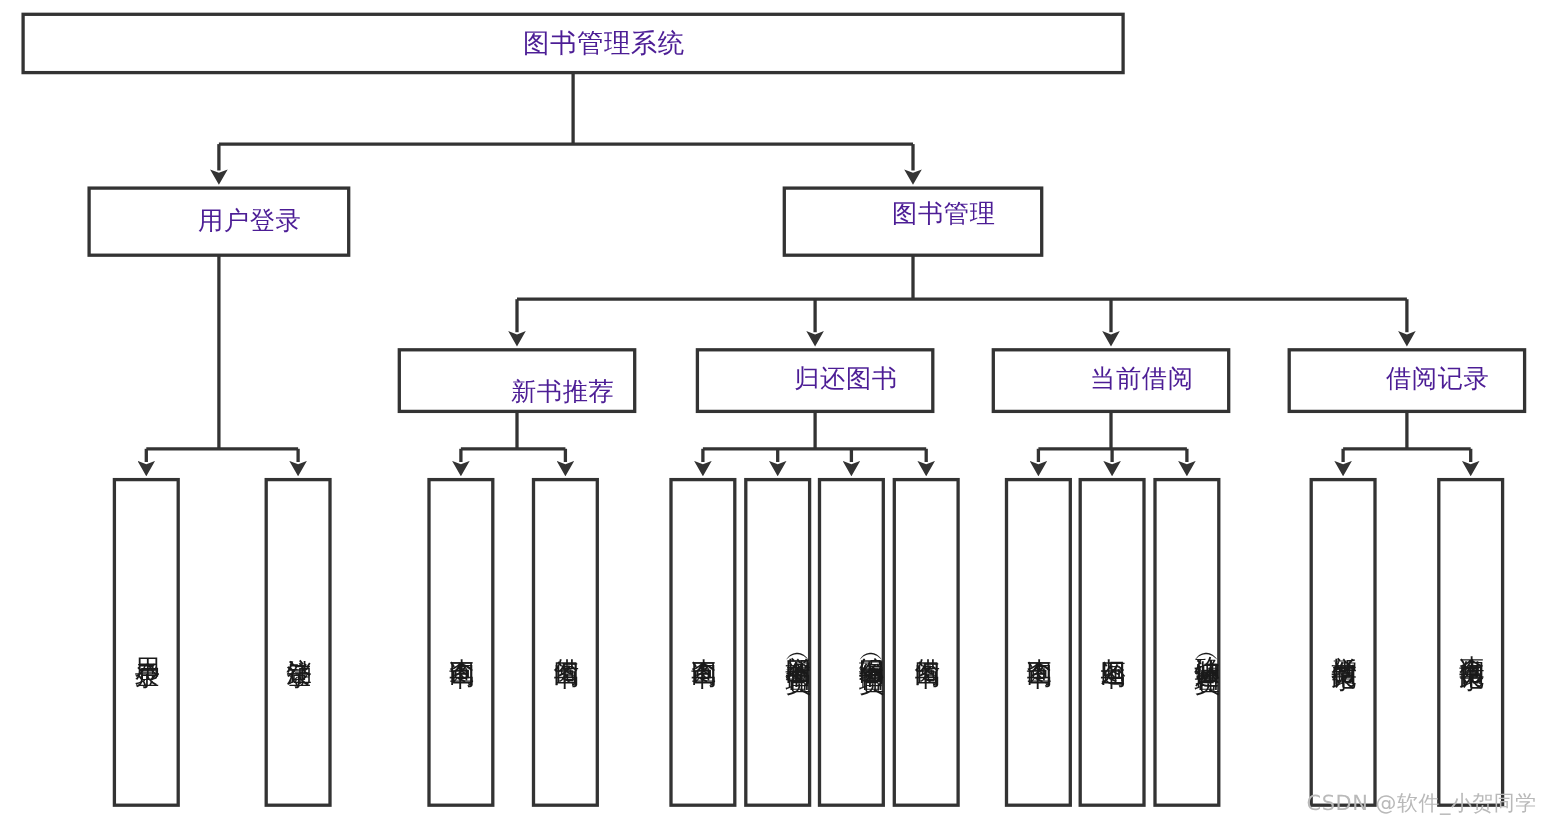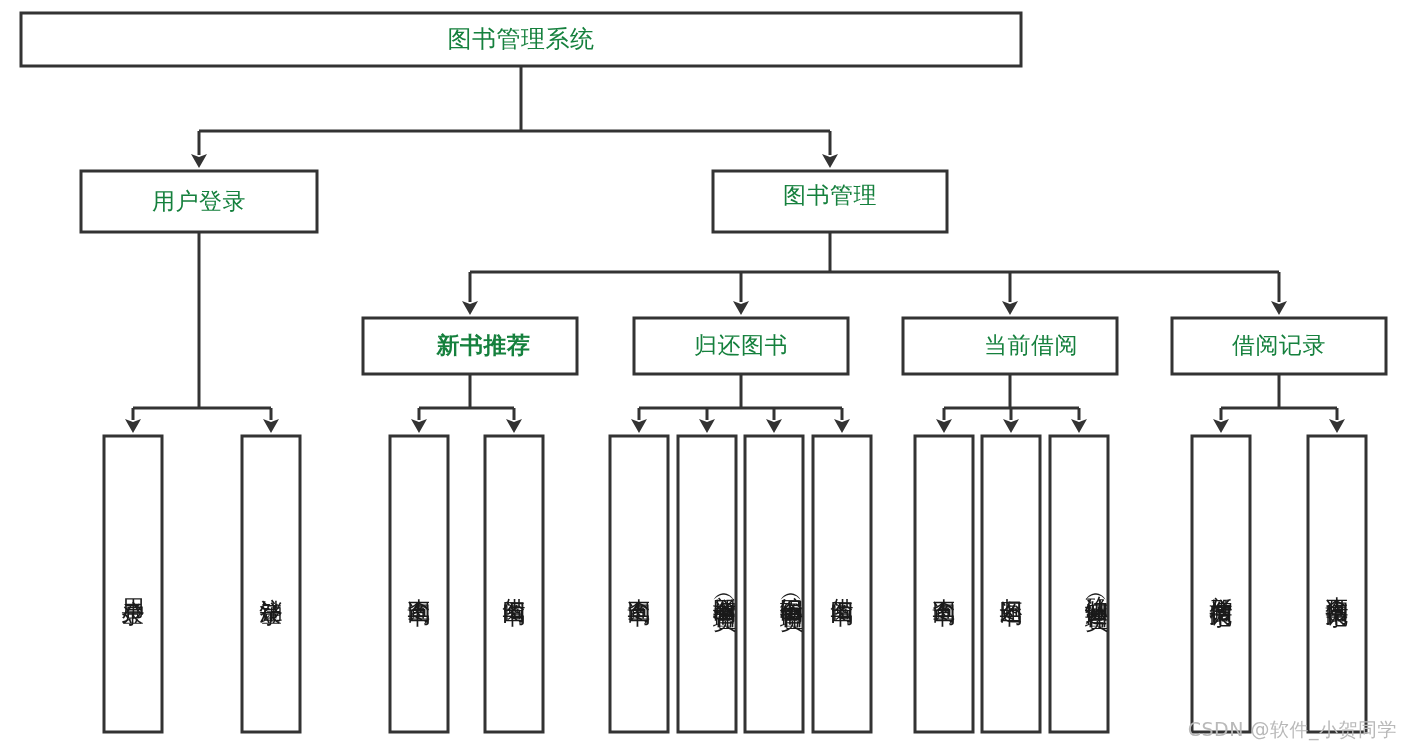--- a/index.html
+++ b/index.html
@@ -39,26 +39,27 @@
   }
   .arrow-head {
     fill: #333333;
     stroke: none;
   }
   .h-label {
     position: absolute;
     display: flex;
     align-items: center;
     justify-content: center;
-    color: #15803d;
+    color: #4c1d95;
     font-size: 23px;
     line-height: 1.2;
     letter-spacing: 0.5px;
     white-space: nowrap;
     pointer-events: none;
+    padding-left: 28px;
   }
   .h-label.title {
     font-size: 24px;
   }
   .v-label {
     position: absolute;
     display: flex;
     align-items: flex-start;
     justify-content: center;
     writing-mode: vertical-rl;
@@ -164,23 +165,23 @@
     <path class="connector" d="M1221,408 L1337,408"></path>
     <path class="connector" d="M1221,408 L1221,420" marker-end="url(#arrow)"></path>
     <path class="connector" d="M1337,408 L1337,420" marker-end="url(#arrow)"></path>
   </svg>
 
   <div class="h-label title" style="left:21px; top:13px; width:1000px; height:53px;">图书管理系统</div>
 
   <div class="h-label" style="left:81px; top:171px; width:236px; height:61px;">用户登录</div>
   <div class="h-label" style="left:713px; top:171px; width:234px; height:49px;">图书管理</div>
 
-  <div class="h-label" style="left:363px; top:318px; width:241px; height:56px;font-weight:bold;">新书推荐</div>
+  <div class="h-label" style="left:363px; top:330px; width:241px; height:56px;">新书推荐</div>
   <div class="h-label" style="left:634px; top:318px; width:214px; height:56px;">归还图书</div>
-  <div class="h-label" style="left:903px; top:318px; width:214px; height:56px;margin-left:21px;">当前借阅</div>
+  <div class="h-label" style="left:903px; top:318px; width:214px; height:56px;">当前借阅</div>
   <div class="h-label" style="left:1172px; top:318px; width:214px; height:56px;">借阅记录</div>
 
   <div class="v-label centered" style="left:104px; top:446px; width:58px; height:276px;">用户登录</div>
   <div class="v-label centered" style="left:242px; top:446px; width:58px; height:276px;">注销登录</div>
 
   <div class="v-label centered" style="left:390px; top:446px; width:58px; height:276px;">查询图书</div>
   <div class="v-label centered" style="left:485px; top:446px; width:58px; height:276px;">借阅图书</div>
 
   <div class="v-label centered" style="left:610px; top:446px; width:58px; height:276px;">查询图书</div>
   <div class="v-label" style="left:678px; top:444px; width:58px; height:286px;">新增图书（管理员）</div>

